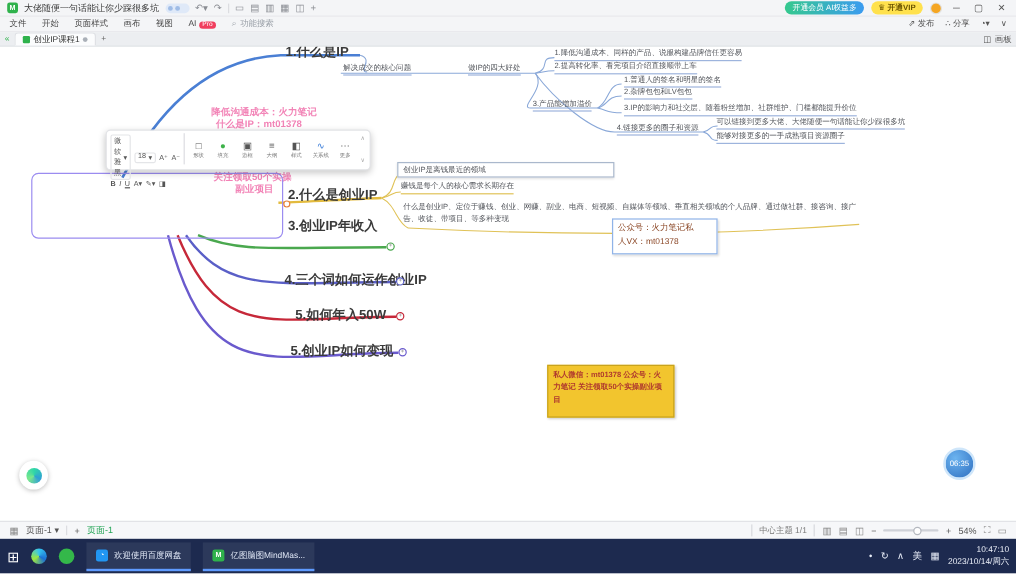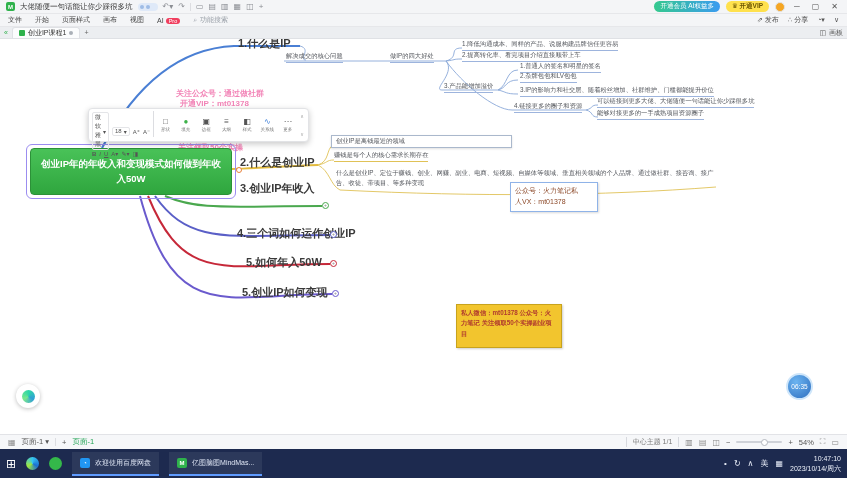--- a/index.html
+++ b/index.html
@@ -168,27 +168,26 @@
     </g>
 
     <path d="M 165,157 C 200,172 230,167 322,167" stroke="#4aa84e" stroke-width="2" fill="none"></path>
     <path d="M 155,157 C 190,207 230,196 330,196" stroke="#5a5fc7" stroke-width="2" fill="none"></path>
     <path d="M 148,157 C 185,247 225,225 330,225" stroke="#c62839" stroke-width="2" fill="none"></path>
     <path d="M 140,157 C 175,287 225,255 332,255" stroke="#6a5acd" stroke-width="2" fill="none"></path>
 
     <polygon points="448,96 448,107 450.5,104.5 452.5,108.5 454.5,107.5 452.5,103.5 456,103" fill="#1a1a1a" stroke="#fff" stroke-width="0.6"></polygon>
   </svg>
 
-  <div class="wm" style="left:176px; top:49px;">关注公众号：通过做社群</div>
-  <div class="wm" style="left:180px; top:59px;">开通VIP：mt01378</div>
+  <div class="wm" style="left:176px; top:49px;">降低沟通成本：火力笔记</div>
+  <div class="wm" style="left:180px; top:59px;">什么是IP：mt01378</div>
   <div class="wm" style="left:178px; top:103px;">关注领取50个实操</div>
   <div class="wm" style="left:196px; top:113px;">副业项目</div>
 
   <div class="sel-ring"></div>
-  <div class="central">创业IP年的年收入和变现模式如何做到年收入50W</div>
   <div class="conn-dot"></div>
 
   <div class="fmtbar">
     <div class="fmt-left">
       <div class="fmt-row">
         <span class="fmt-field"><span>微软雅黑</span> ▾</span>
         <span class="fmt-field"><span>18</span> ▾</span>
         <span>A⁺</span>
         <span>A⁻</span>
       </div>

